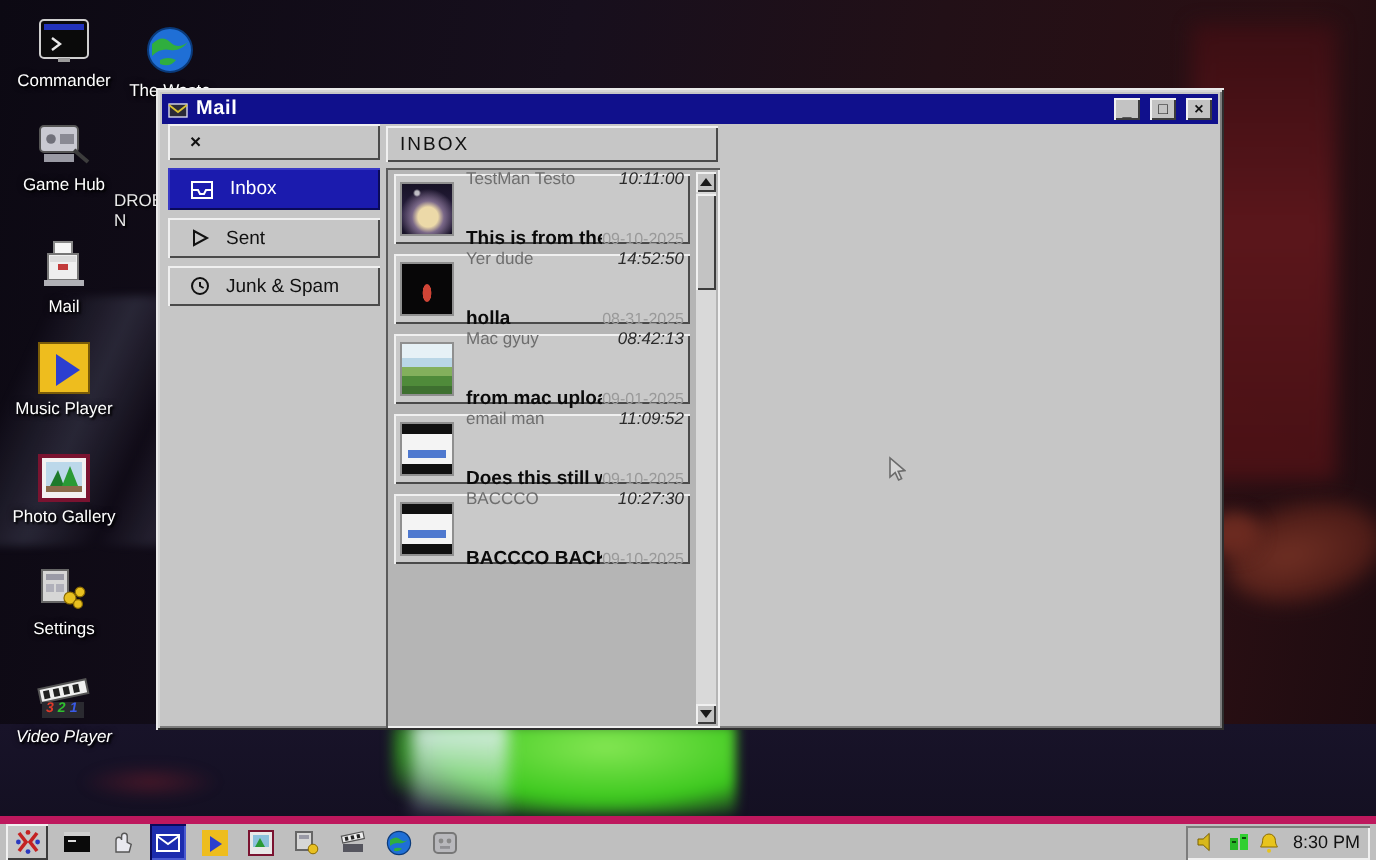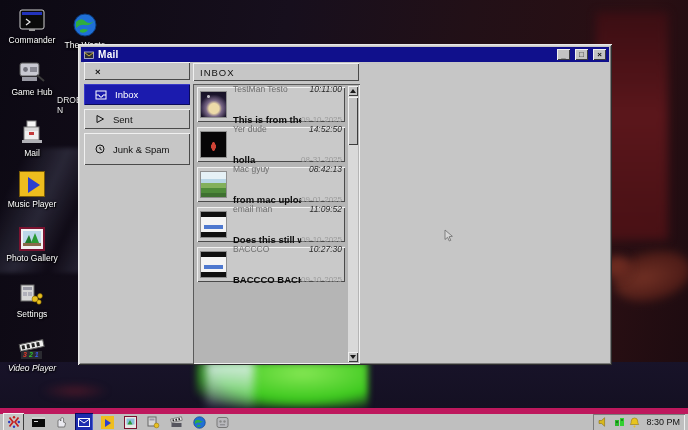--- a/index.html
+++ b/index.html
@@ -55,21 +55,21 @@
   .tb-btn { width:13px; height:11px; background:#c3c3c3; border:none; font-size:8px; line-height:9px;
         font-weight:bold; color:#111; display:flex; align-items:center; justify-content:center;
         box-shadow: inset 1px 1px 0 #f0f0f0, inset -1px -1px 0 #3c3c3c; margin-left:1px; padding:0; }
   .tb-btn.min span { align-self:flex-end; }
 
   .sb-btn { position:absolute; background:#c6c6c6; display:flex; align-items:center; gap:8px;
         padding:0 0 0 11px; font-size:9.5px; color:#111; }
   .sb-close { left:6px; top:18px; width:106px; height:18px; font-weight:bold; }
   .sb-i0 { left:6px; top:40px; width:106px; height:21px; }
   .sb-i1 { left:6px; top:65px; width:106px; height:20px; }
-  .sb-i2 { left:6px; top:89px; width:106px; height:32px; }
+  .sb-i2 { left:6px; top:89px; width:106px; height:20px; }
   .sb-btn.selected { background:#1b1bae; color:#fff; box-shadow: inset 1px 1px 0 #3a3ac6, inset -1px -1px 0 #0a0a5a; }
 
   .list-header { position:absolute; left:115px; top:19px; width:166px; height:18px; background:#c6c6c6;
         display:flex; align-items:center; padding-left:7px; font-size:9.5px; letter-spacing:1px; color:#111; }
   .list-area { position:absolute; left:115px; top:40px; width:167px; height:280px; background:#b5b5b5;
         padding:3px 15px 3px 4px; }
   .email-card { height:35px; margin-bottom:5px; background:#c9c9c9; display:flex; align-items:center;
         padding:3px; gap:6px; }
   .thumb { width:27px; height:27px; border:1px solid #8f8f8f; flex:none; position:relative; overflow:hidden; }
   .th-0 { background: radial-gradient(circle 5px at 30% 18%, rgba(255,255,255,.7) 0 1px, rgba(0,0,0,0) 2px),
@@ -93,21 +93,21 @@
   .tri-up { width:0; height:0; border-left:3px solid transparent; border-right:3px solid transparent; border-bottom:4px solid #1a1a1a; }
   .tri-down { width:0; height:0; border-left:3px solid transparent; border-right:3px solid transparent; border-top:4px solid #1a1a1a; }
   .sb-thumb { position:absolute; left:0; top:11px; width:10px; height:48px; background:#c3c3c3;
         box-shadow: inset 1px 1px 0 #f0f0f0, inset -1px -1px 0 #3c3c3c; }
 
   
   .cursor { position:absolute; left:444px; top:227px; z-index:40; opacity:.8; }
 
   
   .taskbar { position:absolute; left:0; bottom:0; width:688px; height:22px; background:#bfbfbf; z-index:30;
-        border-top:6px solid #be185d; display:flex; align-items:center; padding:0 3px; gap:5px;margin-top:16px; }
+        border-top:4px solid #be185d; display:flex; align-items:center; padding:0 3px; gap:5px;margin-top:16px; }
   .start-btn { width:21px; height:18px; background:#c6c6c6; border:none; padding:0;
         display:flex; align-items:center; justify-content:center;
         box-shadow: inset 1px 1px 0 #f0f0f0, inset -1px -1px 0 #3c3c3c; }
   .tb-app { width:18px; height:18px; display:flex; align-items:center; justify-content:center; background:transparent; border:none; padding:0; }
   .tb-app.active { background:#1c2cae; box-shadow: inset 1px 1px 0 #0a0a5a, inset -1px -1px 0 #4a5ad0; }
   .tb-term { width:13px; height:10px; background:#0a0a0a; border-top:2px solid #cfcfcf; position:relative; }
   .tb-term::after { content:""; position:absolute; left:2px; top:2px; width:4px; height:1px; background:#ddd; }
   .tb-music { width:13px; height:13px; background:#eebd1e; position:relative; }
   .tb-music::after { content:""; position:absolute; left:4px; top:3px;
         border-left:6px solid #2b3fd0; border-top:4px solid transparent; border-bottom:4px solid transparent; }

